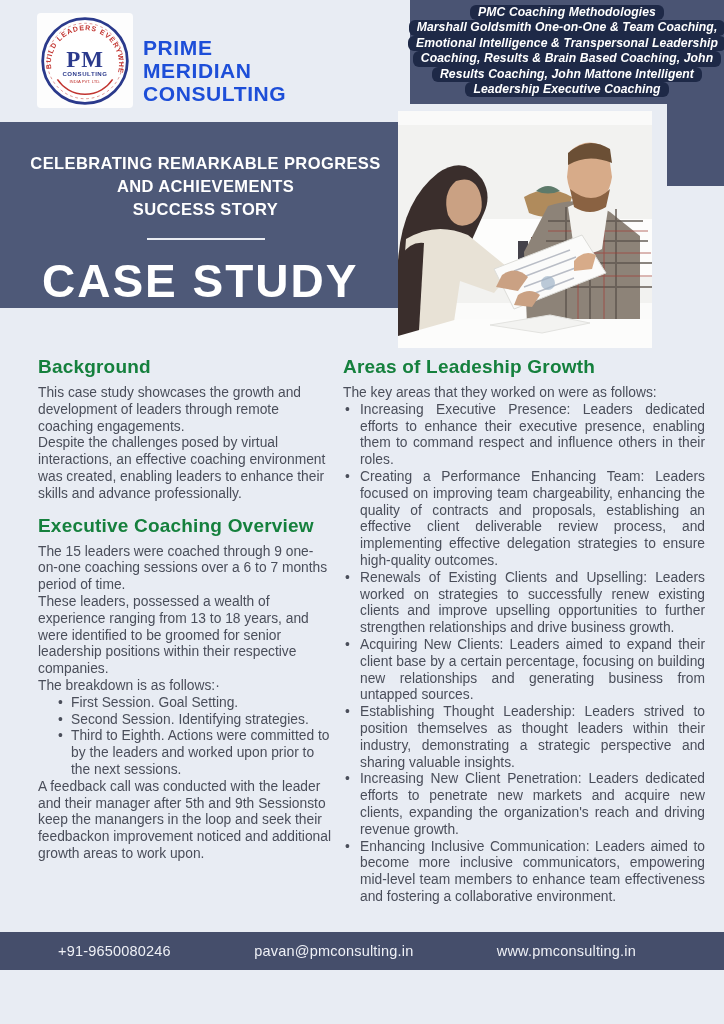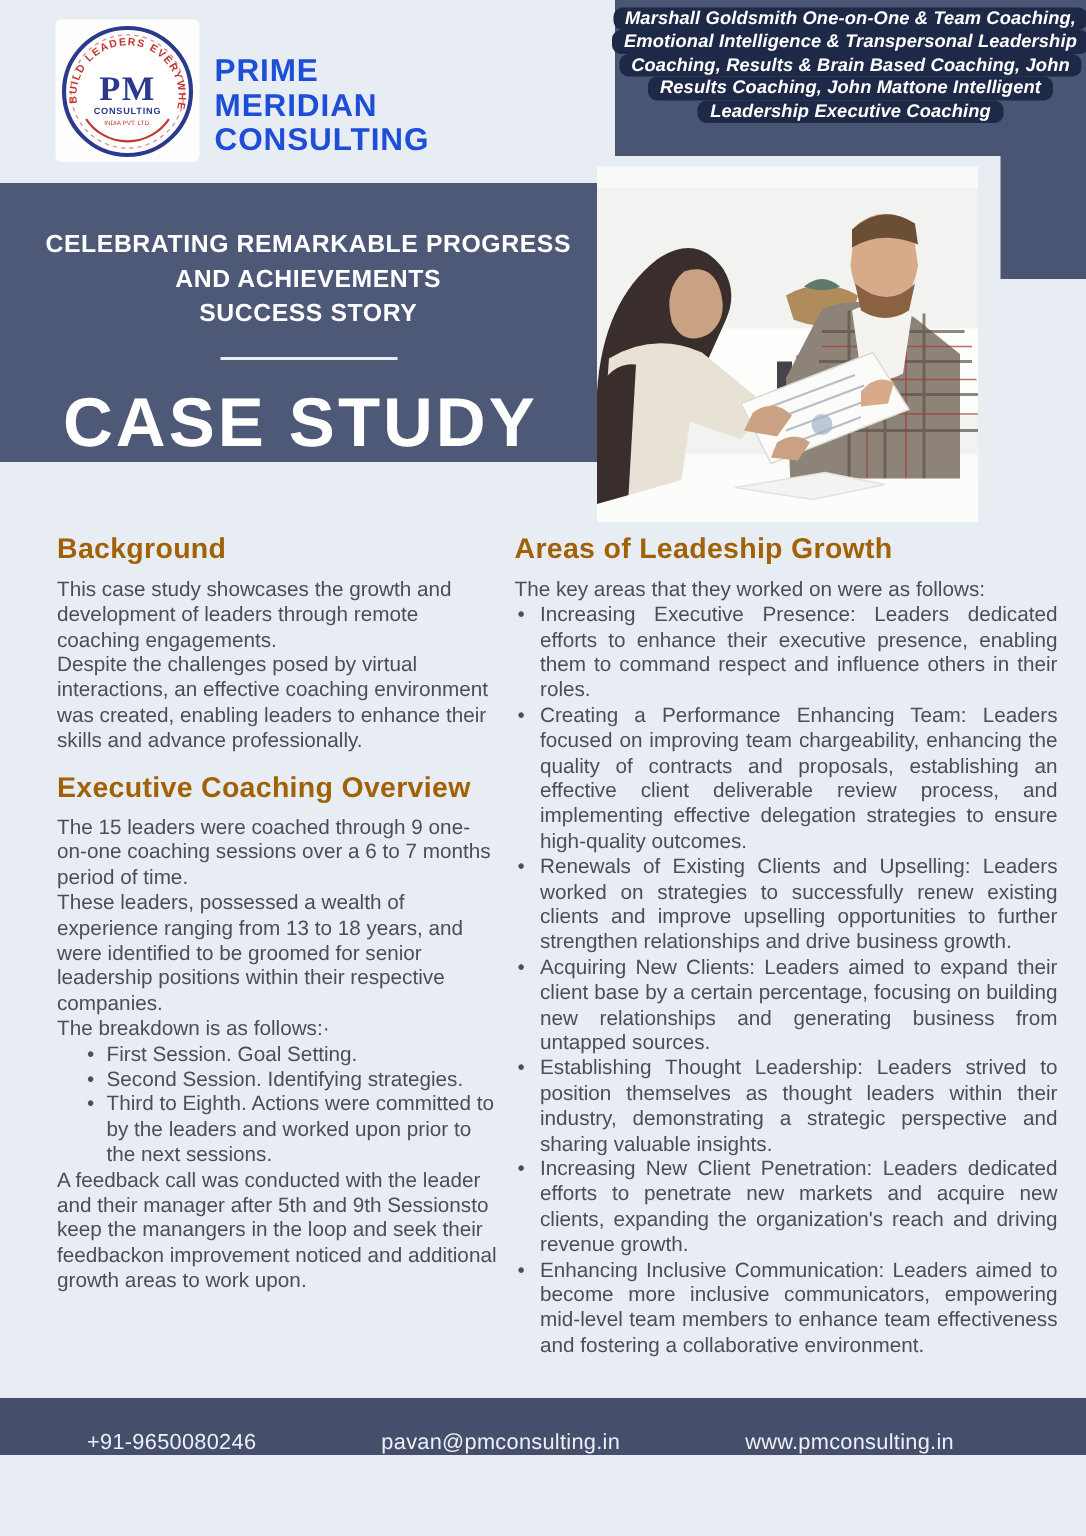--- a/index.html
+++ b/index.html
@@ -42,33 +42,33 @@
   .hero-heading{
     margin-top:14px;padding-left:42px;font-size:46px;font-weight:700;letter-spacing:2px;
   }
   
   .photo{position:absolute;left:398px;top:111px;width:254px;height:237px;margin:0;}
   .photo svg{display:block;}
   
   .col{position:absolute;color:#4a4e5a;font-size:13.8px;line-height:16.8px;}
   .col-left{left:38px;top:356px;width:295px;}
   .col-right{left:343px;top:356px;width:362px;}
-  .sec-title{color:#a16207;font-weight:700;font-size:19px;line-height:22px;margin:0 0 7px 0;letter-spacing:.2px;}
+  .sec-title{color:#15803d;font-weight:700;font-size:19px;line-height:22px;margin:0 0 7px 0;letter-spacing:.2px;}
   .col p{margin:0;}
   .col .gap{height:12px;}
   ul.plain{list-style:none;margin:0;padding:0;}
   ul.plain li{position:relative;padding-left:15px;}
   ul.plain li::before{content:"\2022";position:absolute;left:2px;}
   .col-left ul.plain{padding-left:18px;}
   .col-right .justify, .col-right li{text-align:justify;}
   .col-right ul.plain li{padding-left:17px;}
   
   .footerbar{
     position:absolute;left:0;top:932px;width:724px;height:38px;background:#454e6b;
-    color:#eef0f6;display:flex;align-items:flex-end;justify-content:space-between;
+    color:#eef0f6;display:flex;align-items:center;justify-content:space-between;
     box-sizing:border-box;padding:0 88px 0 58px;font-size:14.5px;letter-spacing:.2px;
   }
 </style>
 </head>
 <body>
 
 <div class="page">
 
   <div class="logo-box">
     <svg width="92" height="92" viewBox="0 0 100 100">
@@ -84,20 +84,21 @@
       <text x="50" y="74" text-anchor="middle" font-size="4.6" fill="#c23531">INDIA PVT. LTD.</text>
     </svg>
   </div>
   <div class="wordmark">
     <div>PRIME</div>
     <div>MERIDIAN</div>
     <div>CONSULTING</div>
   </div>
 
   <aside class="methodologies">
+    <span class="pill">PMC Coaching Methodologies</span>
     <span class="pill">Marshall Goldsmith One-on-One &amp; Team Coaching,</span>
     <span class="pill">Emotional Intelligence &amp; Transpersonal Leadership</span>
     <span class="pill">Coaching, Results  &amp; Brain Based Coaching, John</span>
     <span class="pill">Results Coaching, John Mattone Intelligent</span>
     <span class="pill">Leadership Executive Coaching</span>
   </aside>
   <div class="accent-block"></div>
 
   <section class="hero">
     <div class="hero-title">

